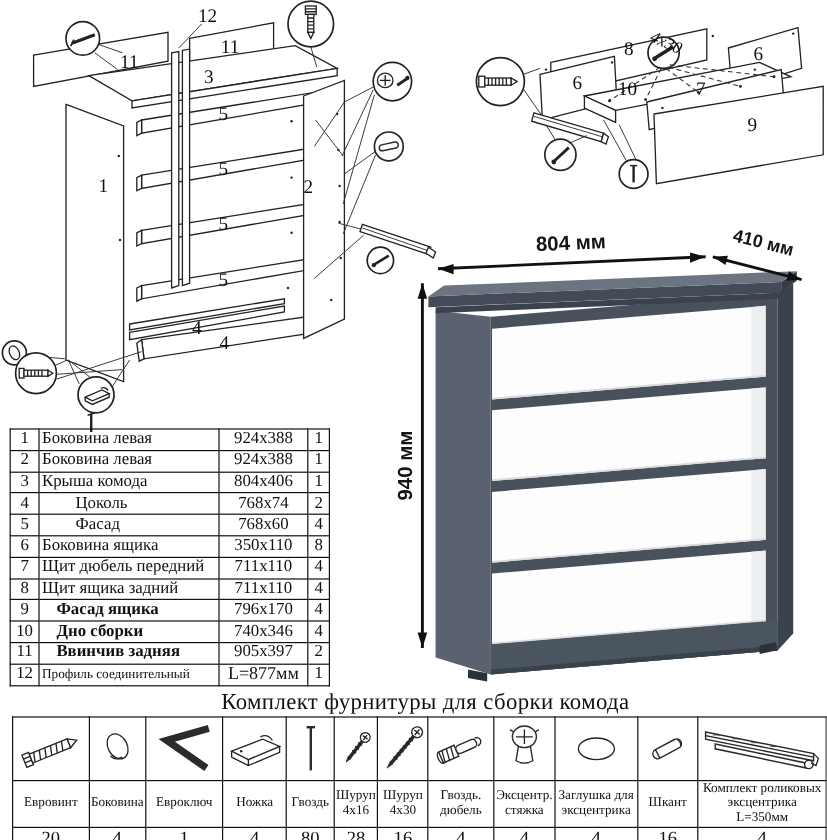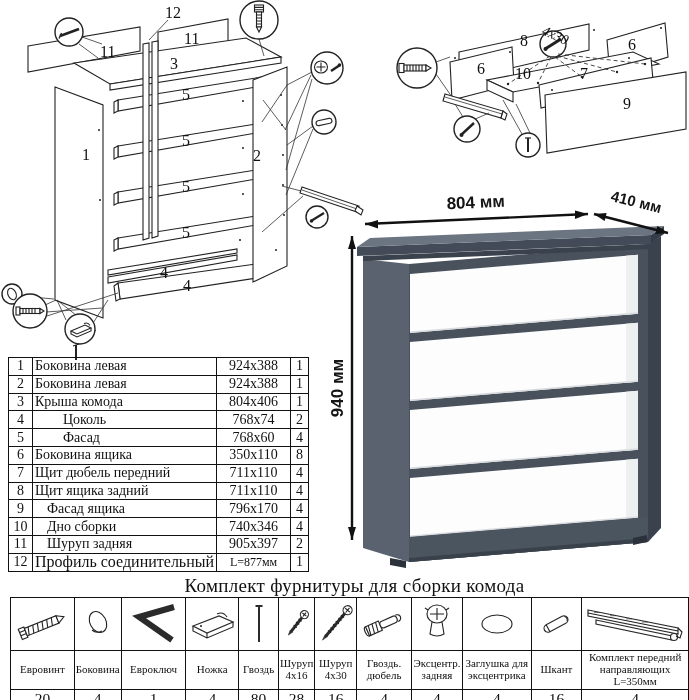--- a/index.html
+++ b/index.html
@@ -8,23 +8,23 @@
   .sheet svg{position:absolute;overflow:visible;}
   svg text{font-family:"Liberation Serif",serif;fill:#111;}
   .dimtxt{font-family:"Liberation Sans",sans-serif;font-weight:bold;fill:#151515;}
 
   
   table.parts{position:absolute;left:8px;top:357px;border-collapse:collapse;table-layout:fixed;}
   table.parts td{border:1.6px solid #111;height:16.8px;padding:0 2px;font-size:14px;line-height:1;
                  white-space:nowrap;overflow:hidden;}
   table.parts td.c{text-align:center;padding:0;}
   table.parts tr.ind1 td.nm{padding-left:30px;}
-  table.parts tr.ind2 td.nm{padding-left:14px;}
-  table.parts tr.cond td.nm{font-size:16px;}
-  table.parts tr.cond td.sz{font-size:12px;}
+  table.parts tr.ind2 td.nm{padding-left:14px;font-weight:bold;}
+  table.parts tr.cond td.nm{font-size:11px;}
+  table.parts tr.cond td.sz{font-size:15px;}
 
   
   .kit-title{position:absolute;left:20px;top:575px;width:669px;text-align:center;
              font-size:19px;letter-spacing:.3px;}
   table.kit{position:absolute;left:10px;top:597px;border-collapse:collapse;table-layout:fixed;}
   table.kit td{border:1.6px solid #111;padding:0;text-align:center;vertical-align:middle;}
   table.kit tr.icons td{height:52px;}
   table.kit tr.names td{height:25px;font-size:11px;line-height:1.08;padding:1px 1px;}
   table.kit tr.qtys td{height:17px;font-size:15.5px;}
   table.kit svg{position:static;display:block;margin:0 auto;}
@@ -391,21 +391,21 @@
           <td class="c">4</td>
         </tr>
       <tr class="ind2">
           <td class="c">10</td>
           <td class="nm">Дно сборки</td>
           <td class="c sz">740x346</td>
           <td class="c">4</td>
         </tr>
       <tr class="ind2">
           <td class="c">11</td>
-          <td class="nm">Шуруп задняя</td>
+          <td class="nm">Ввинчив задняя</td>
           <td class="c sz">905x397</td>
           <td class="c">2</td>
         </tr>
       <tr class="cond">
           <td class="c">12</td>
           <td class="nm">Профиль соединительный</td>
           <td class="c sz">L=877мм</td>
           <td class="c">1</td>
         </tr>
     </tbody>
@@ -532,24 +532,24 @@
       </tr>
       <tr class="names">
         <td>Евровинт</td>
         <td>Боковина</td>
         <td>Евроключ</td>
         <td>Ножка</td>
         <td>Гвоздь</td>
         <td>Шуруп 4x16</td>
         <td>Шуруп 4x30</td>
         <td>Гвоздь. дюбель</td>
-        <td>Эксцентр. задняя</td>
+        <td>Эксцентр. стяжка</td>
         <td>Заглушка для эксцентрика</td>
         <td>Шкант</td>
-        <td>Комплект передний направляющих L=350мм</td>
+        <td>Комплект роликовых эксцентрика L=350мм</td>
       </tr>
       <tr class="qtys">
         <td>20</td>
         <td>4</td>
         <td>1</td>
         <td>4</td>
         <td>80</td>
         <td>28</td>
         <td>16</td>
         <td>4</td>

